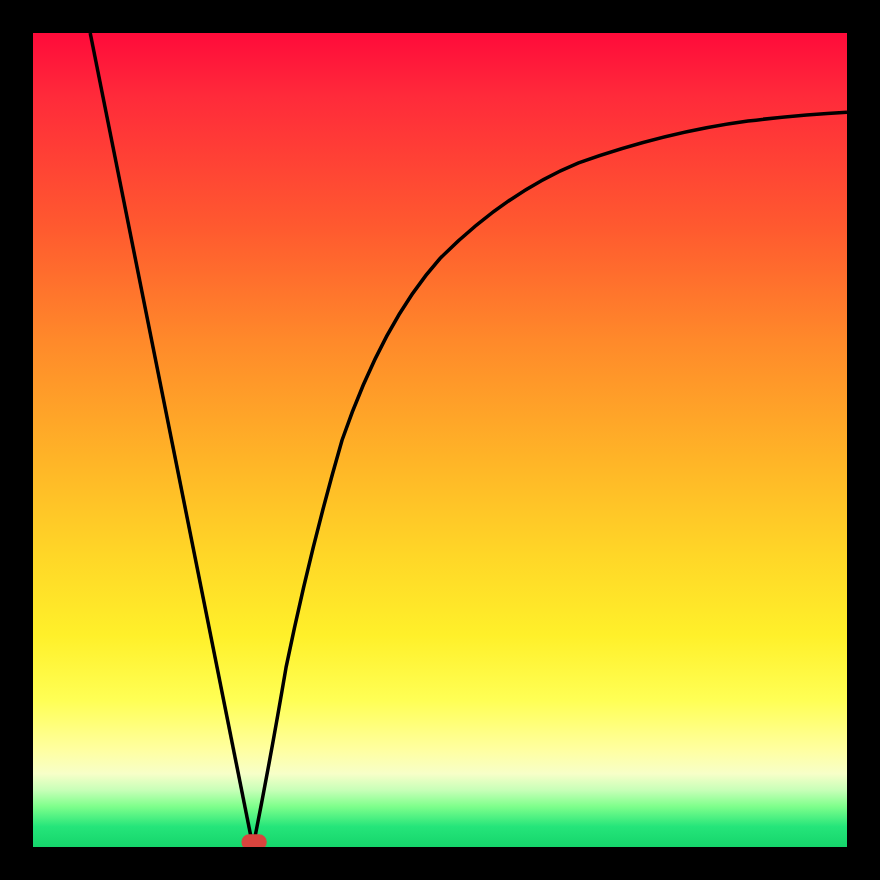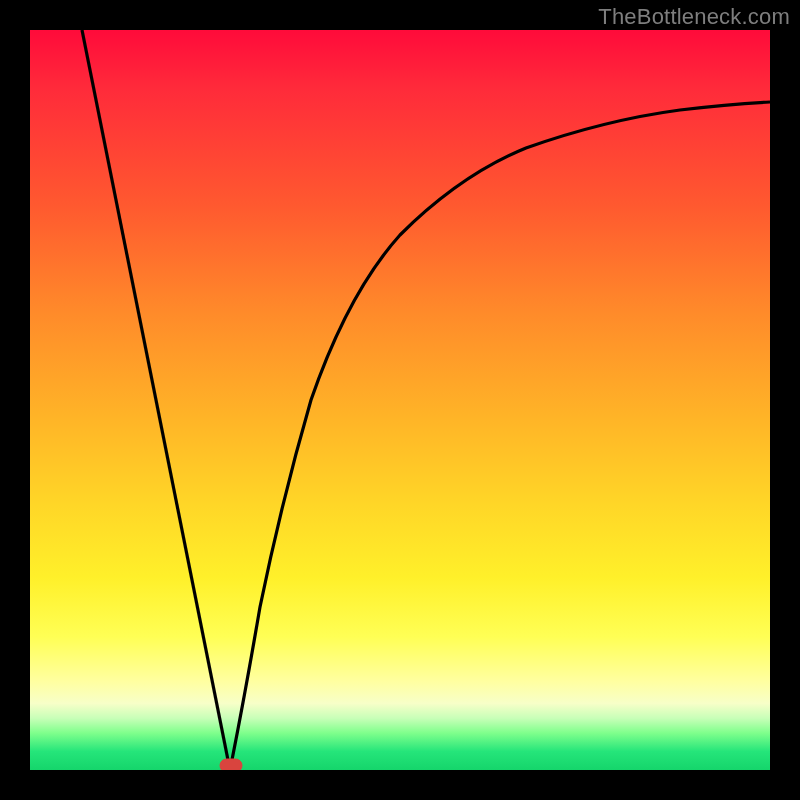--- a/index.html
+++ b/index.html
@@ -73,15 +73,14 @@
                Q 252 470 281 370
                Q 318 263 370 205
                Q 430 145 496 118
                Q 575 90 650 80
                Q 700 74 740 72" stroke="#000000" stroke-width="3.2" fill="none"></path>
 
       <rect x="190" y="729" width="22" height="13" rx="6.5" ry="6.5" fill="#d9443e" stroke="#d9443e" stroke-width="1"></rect>
     </svg>
   </div>
 
-  <div class="watermark">TheBottleneck.com</div>
 
 </div>
 
 </body></html>

